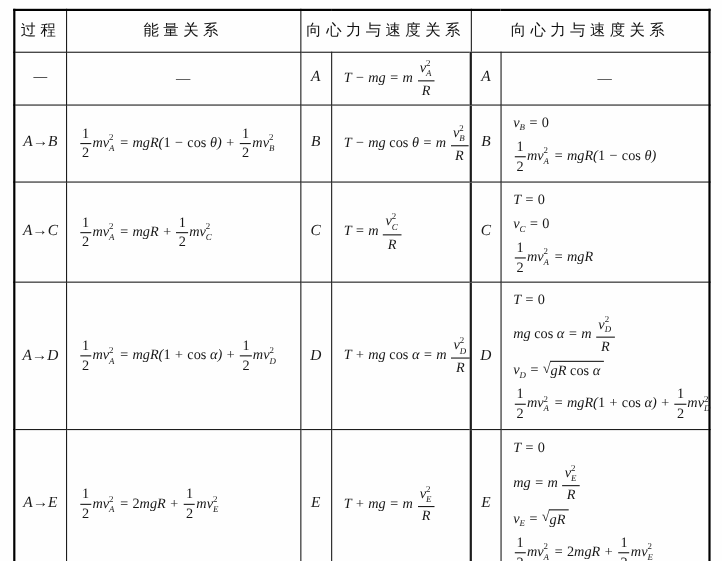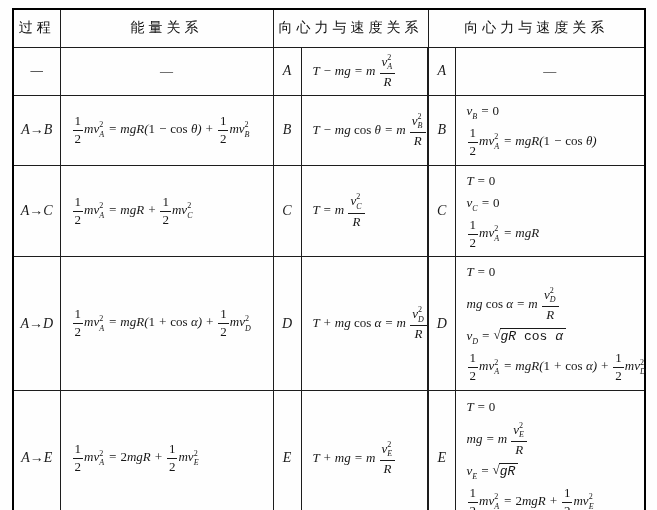--- a/index.html
+++ b/index.html
@@ -62,21 +62,21 @@
   .frac .num{display:block;border-bottom:1px solid #1a1a1a;padding:0 2px 1px;}
   .frac .den{display:block;padding-top:1px;}
   .subsup{
     display:inline-flex;flex-direction:column;align-items:flex-start;
     vertical-align:middle;font-size:0.62em;line-height:1.2;margin:0 1px 0 0;
   }
   .subsup .ss-sup,.subsup .ss-sub{display:block;}
   sub{font-size:0.62em;}
   .sqrt{display:inline-flex;align-items:flex-start;vertical-align:middle;}
   .sqrt .radical{font-style:normal;line-height:1.1;}
-  .sqrt .radicand{border-top:1px solid #1a1a1a;line-height:1.25;padding:0 3px 0 1px;margin-left:-1px;font-family:Liberation Mono, monospace;}
+  .sqrt .radicand{border-top:1px solid #1a1a1a;line-height:1.25;padding:0 3px 0 1px;margin-left:-1px;}
 </style>
 </head>
 <body>
 
 <div class="page">
   <table class="phys">
     <colgroup>
       <col style="width:47px">
         <col style="width:213px">
         <col style="width:28px">

